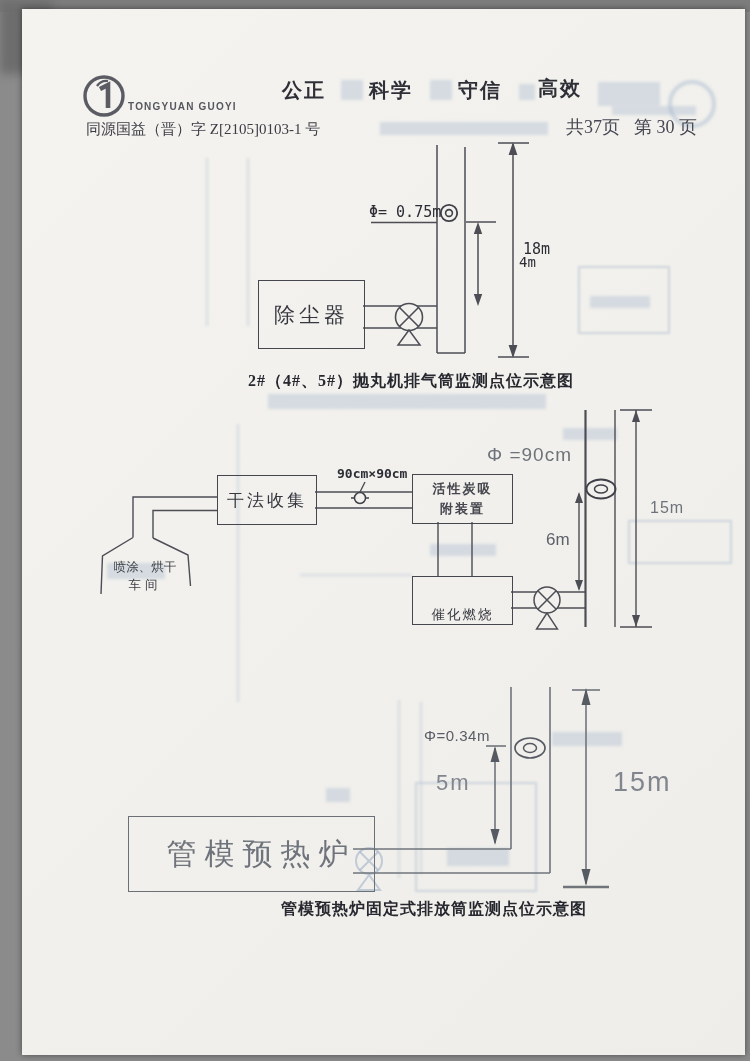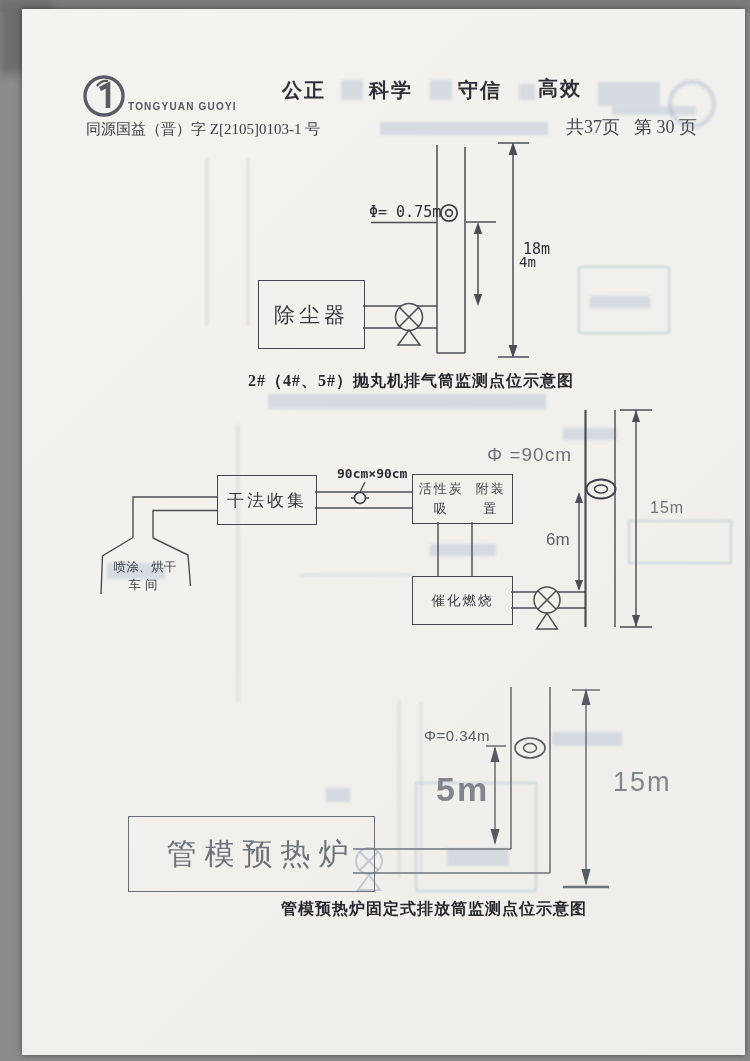--- a/index.html
+++ b/index.html
@@ -39,37 +39,37 @@
   .d1-4m{left:487px;top:254px;font-size:14px;margin-left:32px;}
   .d1-18m{left:523px;top:240px;font-size:15px;}
   .d1-eq{left:258px;top:280px;width:105px;height:67px;font-size:21px;letter-spacing:4px;}
   .caption-1{left:248px;top:371px;}
 
   
   .d2-workshop{left:104px;top:558px;width:82px;text-align:center;font-size:12.5px;
                color:#3b3c44;line-height:18px;}
   .d2-dry{left:217px;top:475px;width:98px;height:48px;font-size:17px;letter-spacing:3px;}
   .d2-carbon{left:412px;top:474px;width:99px;height:48px;font-size:13px;letter-spacing:2px;
-             line-height:20px;color:#45464e;flex-direction:row;}
-  .d2-cata{left:412px;top:576px;width:99px;height:47px;font-size:13.5px;letter-spacing:2px;}
+             line-height:20px;color:#45464e;flex-direction:column;font-weight:bold;}
+  .d2-cata{left:412px;top:576px;width:99px;height:47px;font-size:13.5px;letter-spacing:2px;align-items:flex-end;}
   .d2-duct-size{left:337px;top:466px;font-size:13px;font-weight:bold;}
   .d2-phi{left:487px;top:444px;font-size:19px;color:#6e737b;letter-spacing:1px;
           font-family:"Liberation Sans",sans-serif;text-align:center;}
   .d2-6m{left:546px;top:530px;font-size:17px;color:#5d626a;font-family:"Liberation Sans",sans-serif;}
   .d2-15m{left:650px;top:499px;font-size:16px;color:#6e737b;letter-spacing:1px;
           font-family:"Liberation Sans",sans-serif;}
   .caption-2{left:153px;top:657px;}
 
   
   .d3-eq{left:128px;top:816px;width:225px;height:74px;border:1.6px solid #6b7077;
          font-size:30px;letter-spacing:8px;color:#6f747c;padding-left:20px;}
   .d3-phi{left:424px;top:727px;font-size:15px;color:#585d65;letter-spacing:.5px;
           font-family:"Liberation Sans",sans-serif;}
-  .d3-5m{left:436px;top:770px;font-size:34px;color:#81868e;letter-spacing:2px;
-         font-family:"Liberation Sans",sans-serif;font-weight:bold;}
+  .d3-5m{left:436px;top:770px;font-size:22px;color:#81868e;letter-spacing:2px;
+         font-family:"Liberation Sans",sans-serif;}
   .d3-15m{left:613px;top:767px;font-size:27px;color:#81868e;letter-spacing:2px;
           font-family:"Liberation Sans",sans-serif;}
   .caption-3{left:260px;top:899px;margin-left:21px;}
 
   
   .ghost{position:absolute;background:rgba(173,189,209,.42);filter:blur(1.6px);}
   .ghost-ring{position:absolute;background:none;border:4px solid rgba(173,189,209,.55);
               border-radius:50%;filter:blur(1.6px);}
   .ghost-frame{position:absolute;background:none;border:2px solid rgba(173,189,209,.5);
                filter:blur(1.2px);}

